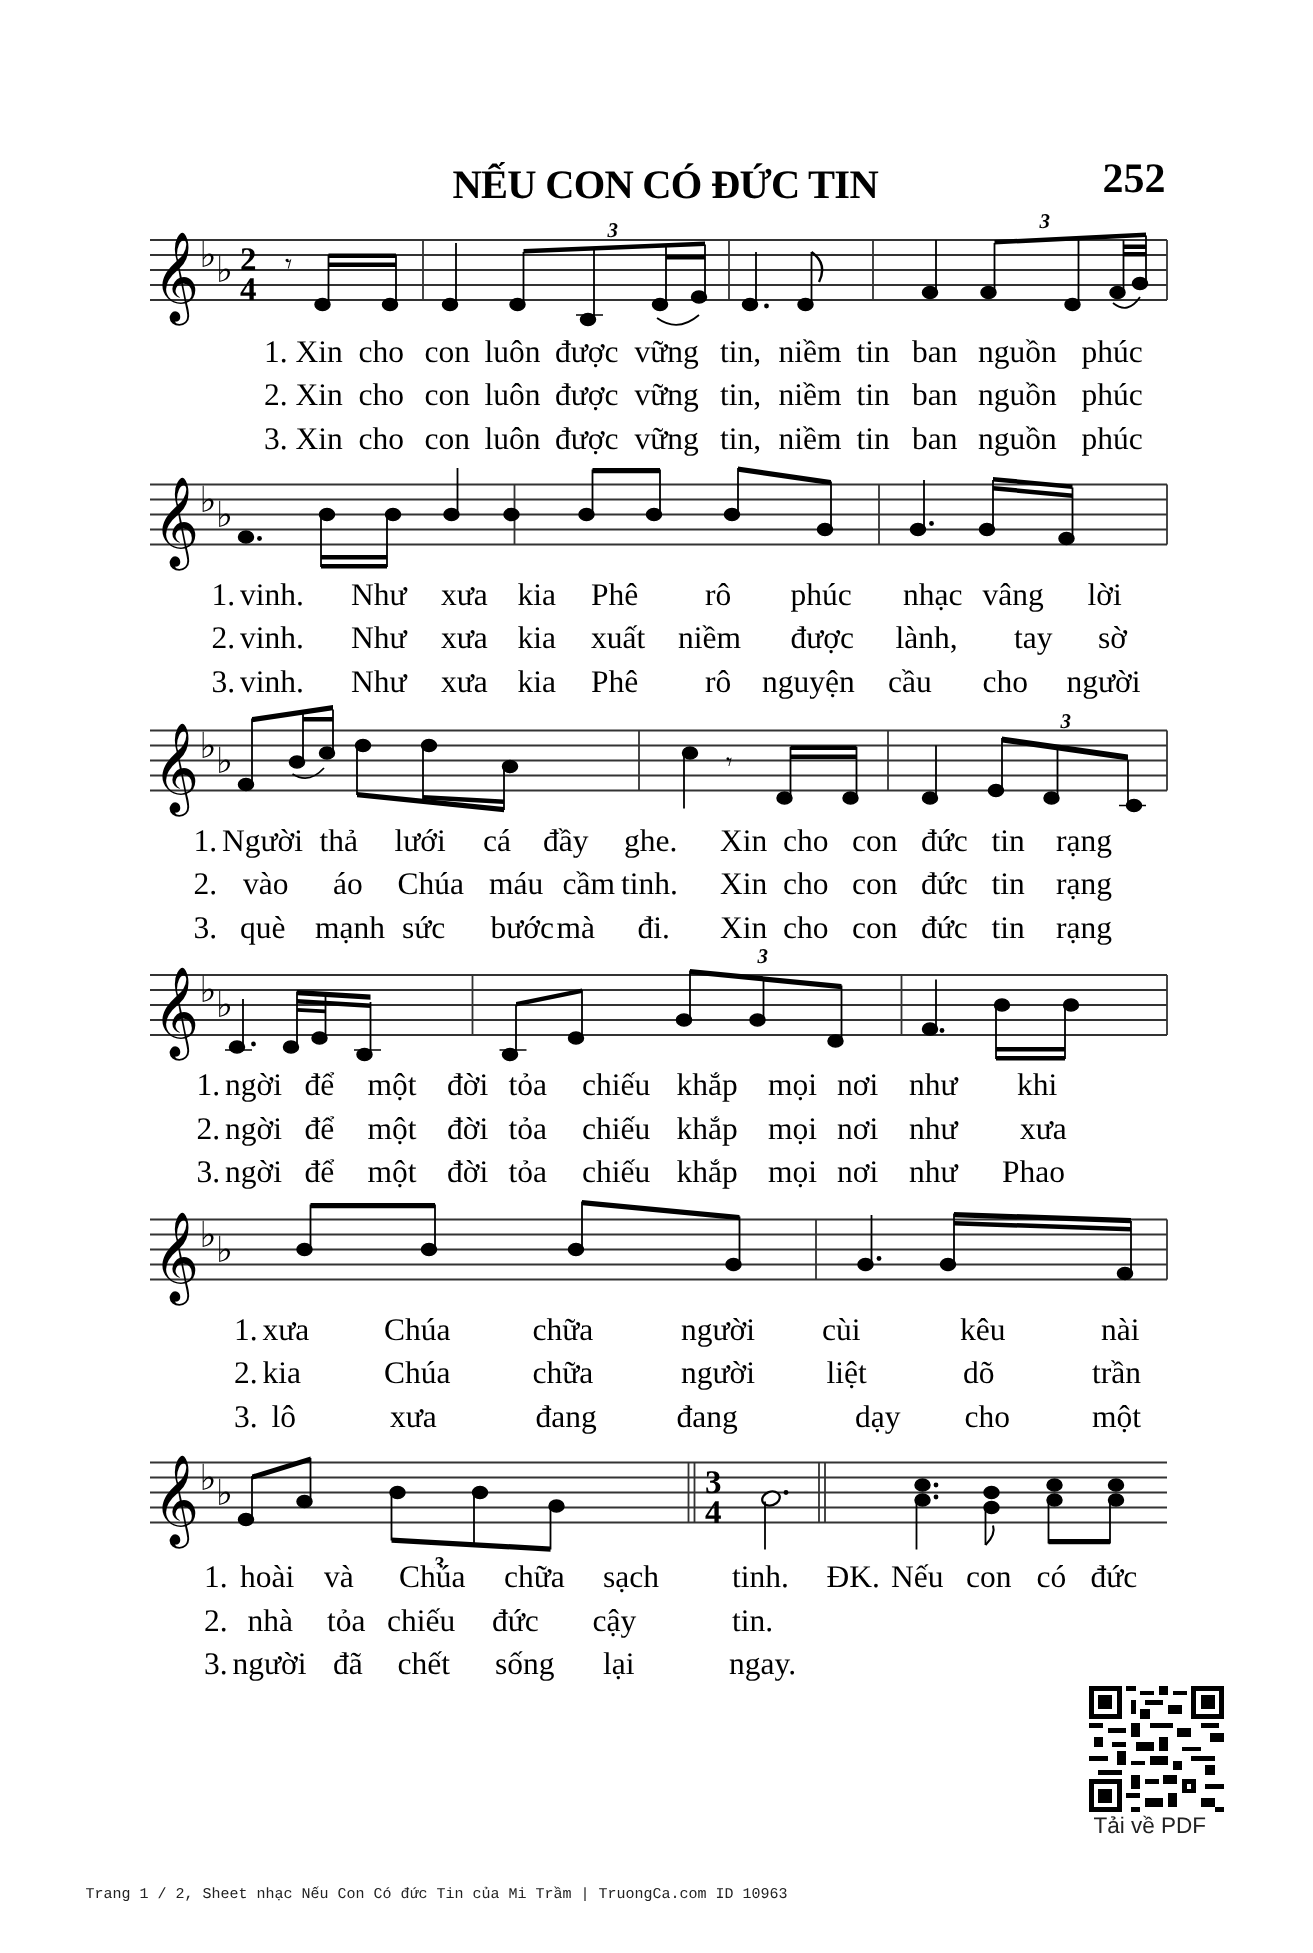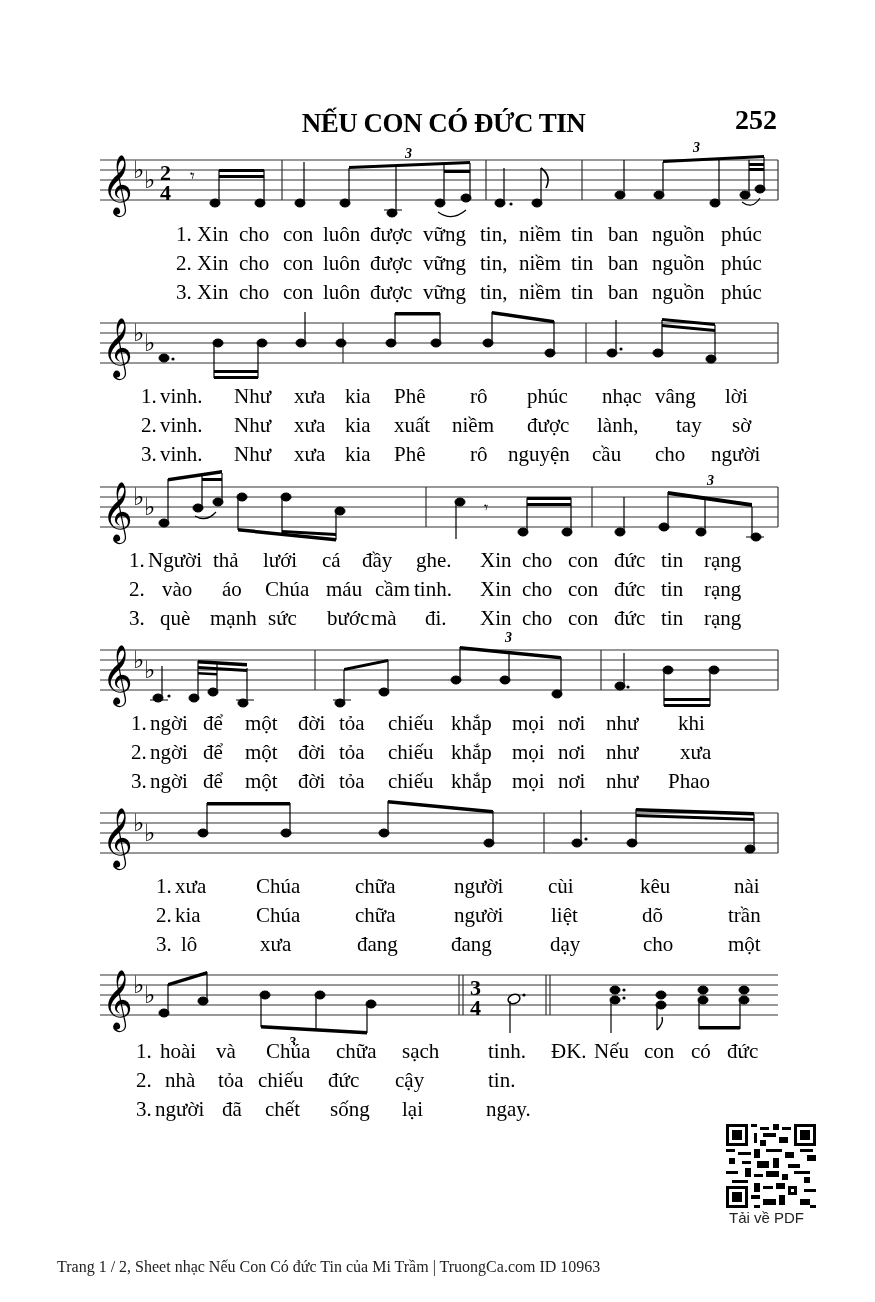--- a/index.html
+++ b/index.html
@@ -10,22 +10,22 @@
   .title span { position:relative; left:6px; }
   .number { position:absolute; left:735px; top:104px; font-size:28px; font-weight:bold; }
   .system { position:absolute; left:0; width:875px; }
   .system svg.staff { position:absolute; left:0; top:0; }
   .lyric-line { position:absolute; left:0; width:875px; height:28px;
                 font-size:21px; white-space:nowrap; }
   .lyric-line span { position:absolute; top:0; }
   .qr { position:absolute; left:726px; top:1124px; width:90px; height:84px; }
   .qr-label { position:absolute; left:729px; top:1209px; font-family:"Liberation Sans", sans-serif;
               font-size:15px; color:#222; }
-  .footer { position:absolute; left:57px; top:1258px; font-family:Liberation Serif, serif;
-            font-size:16px; color:#222; }
+  .footer { position:absolute; left:57px; top:1258px; font-family:Liberation Mono, monospace;
+            font-size:10px; color:#222; }
 </style>
 </head>
 <body>
 
 <div class="title"><span>NẾU CON CÓ ĐỨC TIN</span></div>
 <div class="number">252</div>
 
 <div class="system" style="top:140px;height:160px;">
   <svg class="staff" width="875" height="80" viewBox="0 0 875 80">
     <g stroke="#333" stroke-width="1.2">
@@ -498,21 +498,21 @@
       <span style="left:551px">liệt</span>
       <span style="left:642px">dõ</span>
       <span style="left:728px">trần</span>
   </div>
   <div class="lyric-line" style="top:139px;">
     <span style="left:156px">3.</span>
       <span style="left:181px">lô</span>
       <span style="left:260px">xưa</span>
       <span style="left:357px">đang</span>
       <span style="left:451px">đang</span>
-      <span style="left:550px">dạy</span>
+      <span style="left:570px">dạy</span>
       <span style="left:643px">cho</span>
       <span style="left:728px">một</span>
   </div>
 </div>
 
 <div class="system" style="top:955px;height:175px;">
   <svg class="staff" width="875" height="90" viewBox="0 0 875 90">
     <g stroke="#333" stroke-width="1.2">
       <line x1="100" y1="20" x2="778" y2="20"></line>
         <line x1="100" y1="30" x2="778" y2="30"></line>

